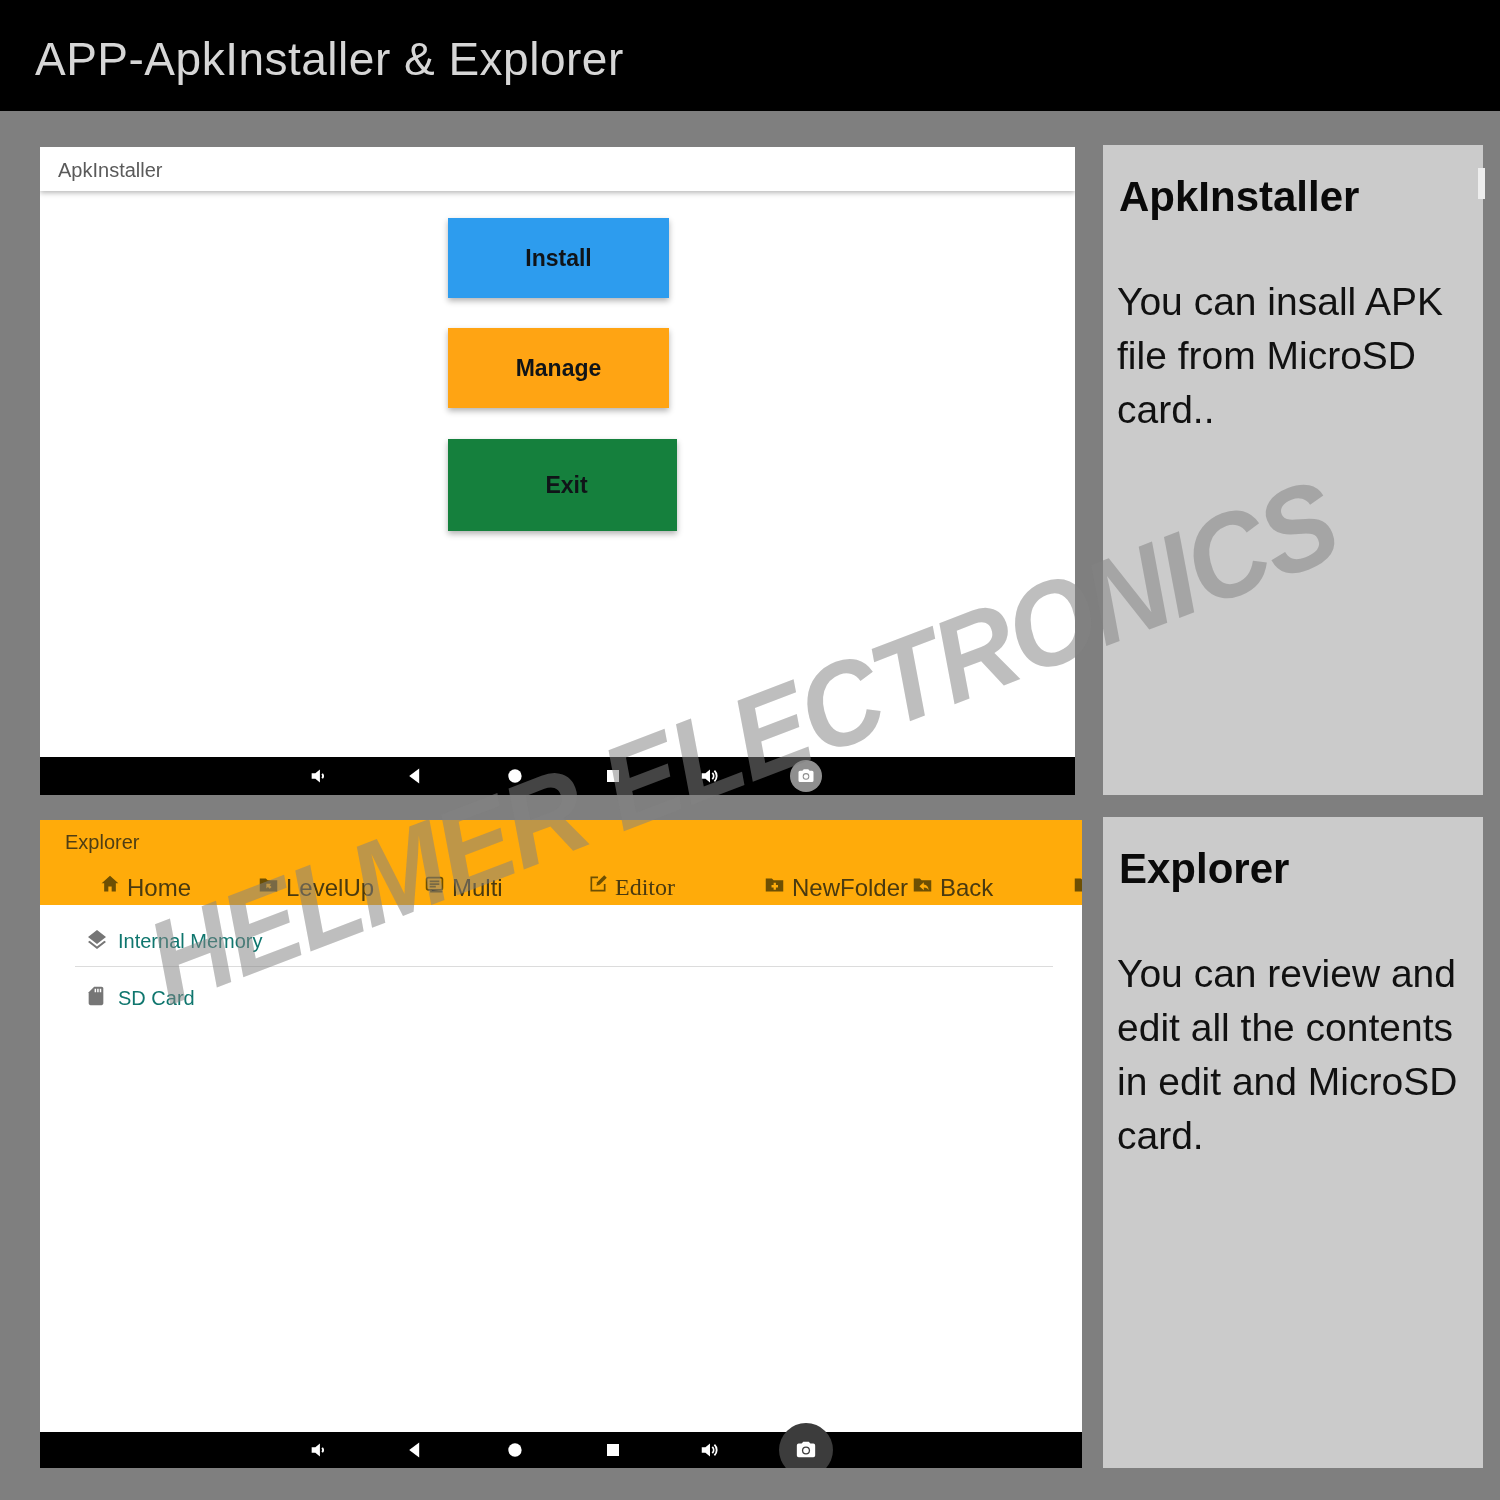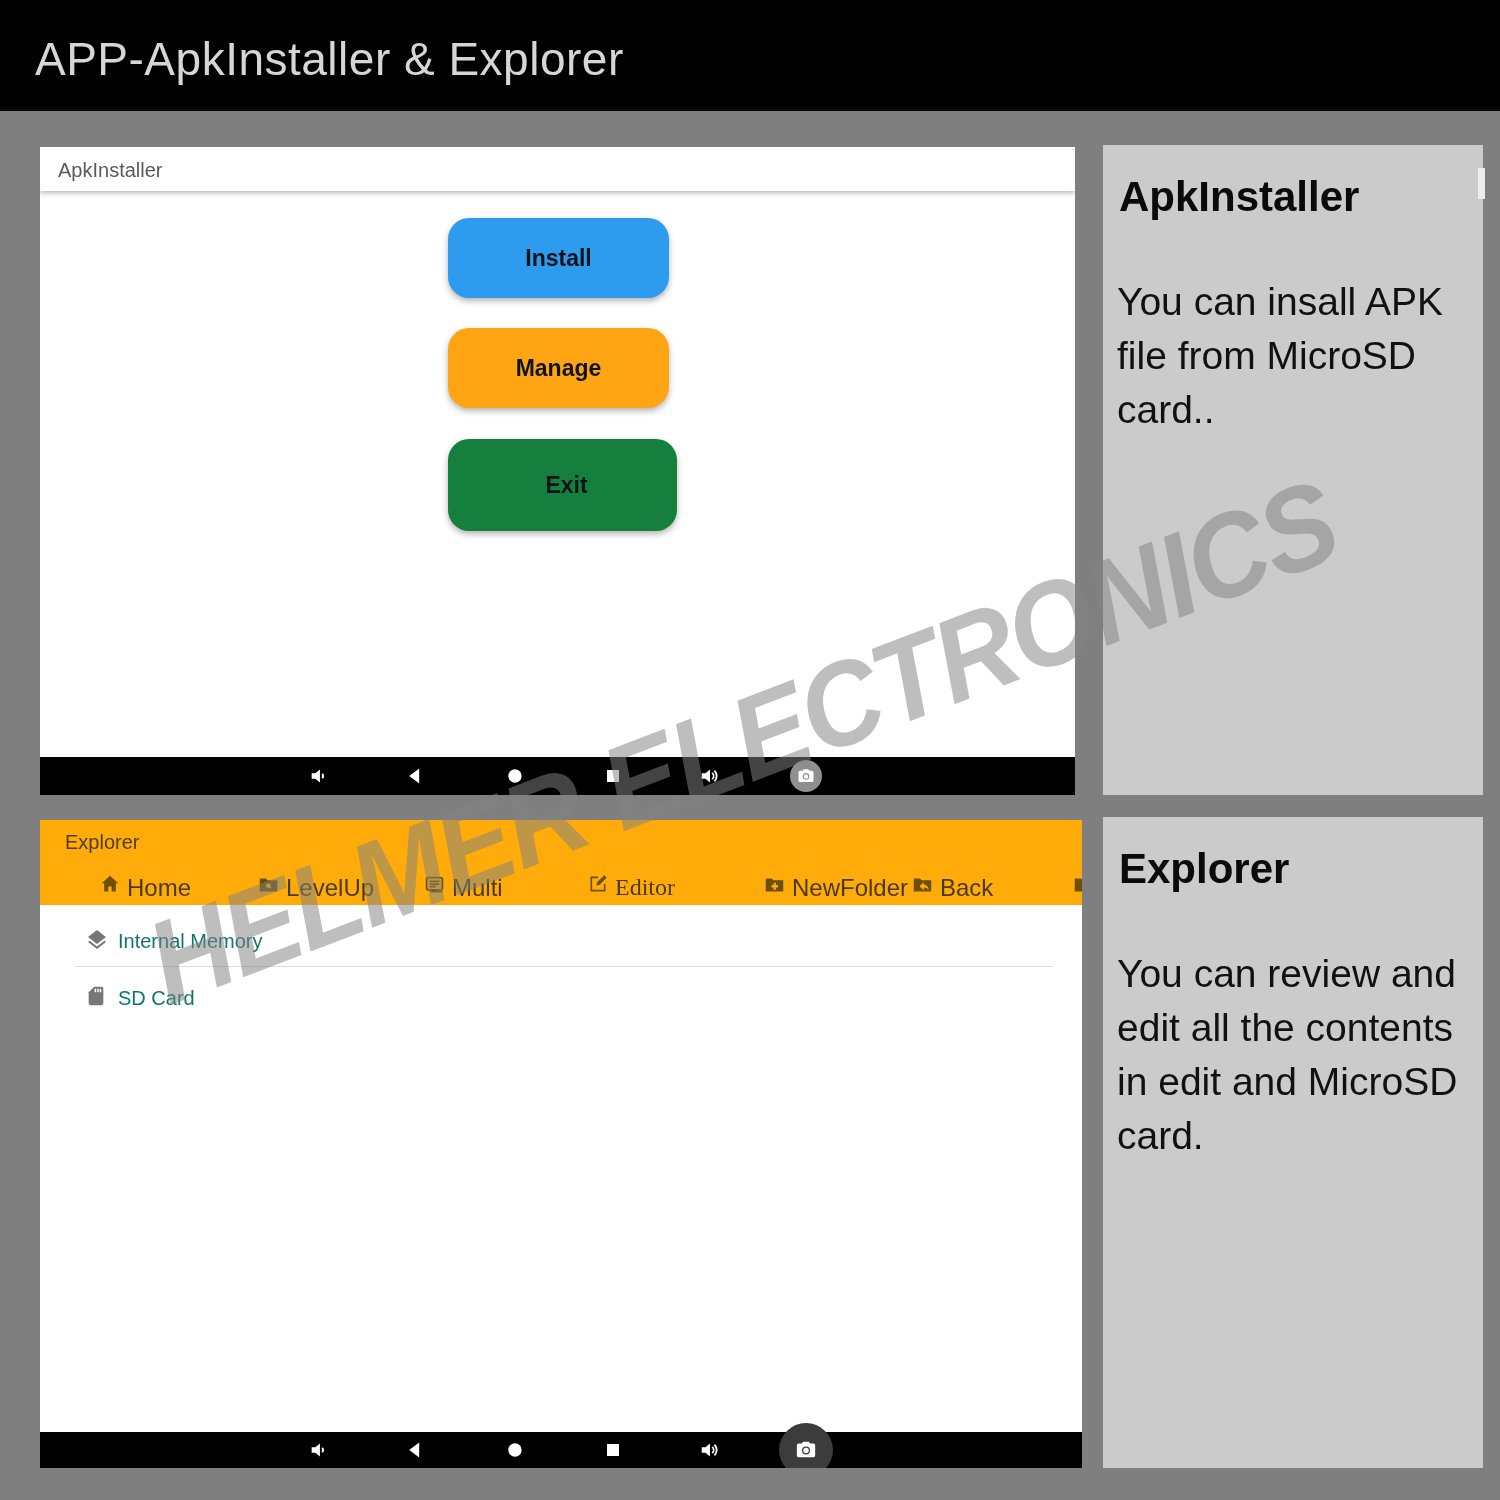--- a/index.html
+++ b/index.html
@@ -25,21 +25,20 @@
   }
   .apk-titlebar .app-title{
     position:absolute;left:18px;top:0;height:44px;line-height:46px;
     font-size:20px;color:#5a5a5a;
   }
   .apk-btn{
     position:absolute;left:408px;width:221px;height:80px;
     display:flex;align-items:center;justify-content:center;
     font-size:23px;font-weight:bold;color:#101418;
     box-shadow:0 3px 6px rgba(0,0,0,0.30);
-    border-radius:21px;
   }
   .apk-btn.b0{top:71px;background:#2D9CEE;}
   .apk-btn.b1{top:181px;background:#FFA413;}
   .apk-btn.b2{top:292px;height:92px;background:#15803d;padding-left:8px;}
   
   .navbar{position:absolute;left:0;width:100%;background:#000;}
   .navbar1{bottom:0;height:38px;}
   .navbar2{bottom:0;height:36px;}
   .nav-ic{position:absolute;transform:translate(-50%,-50%);top:50%;}
   .nav-ic svg{display:block;}

